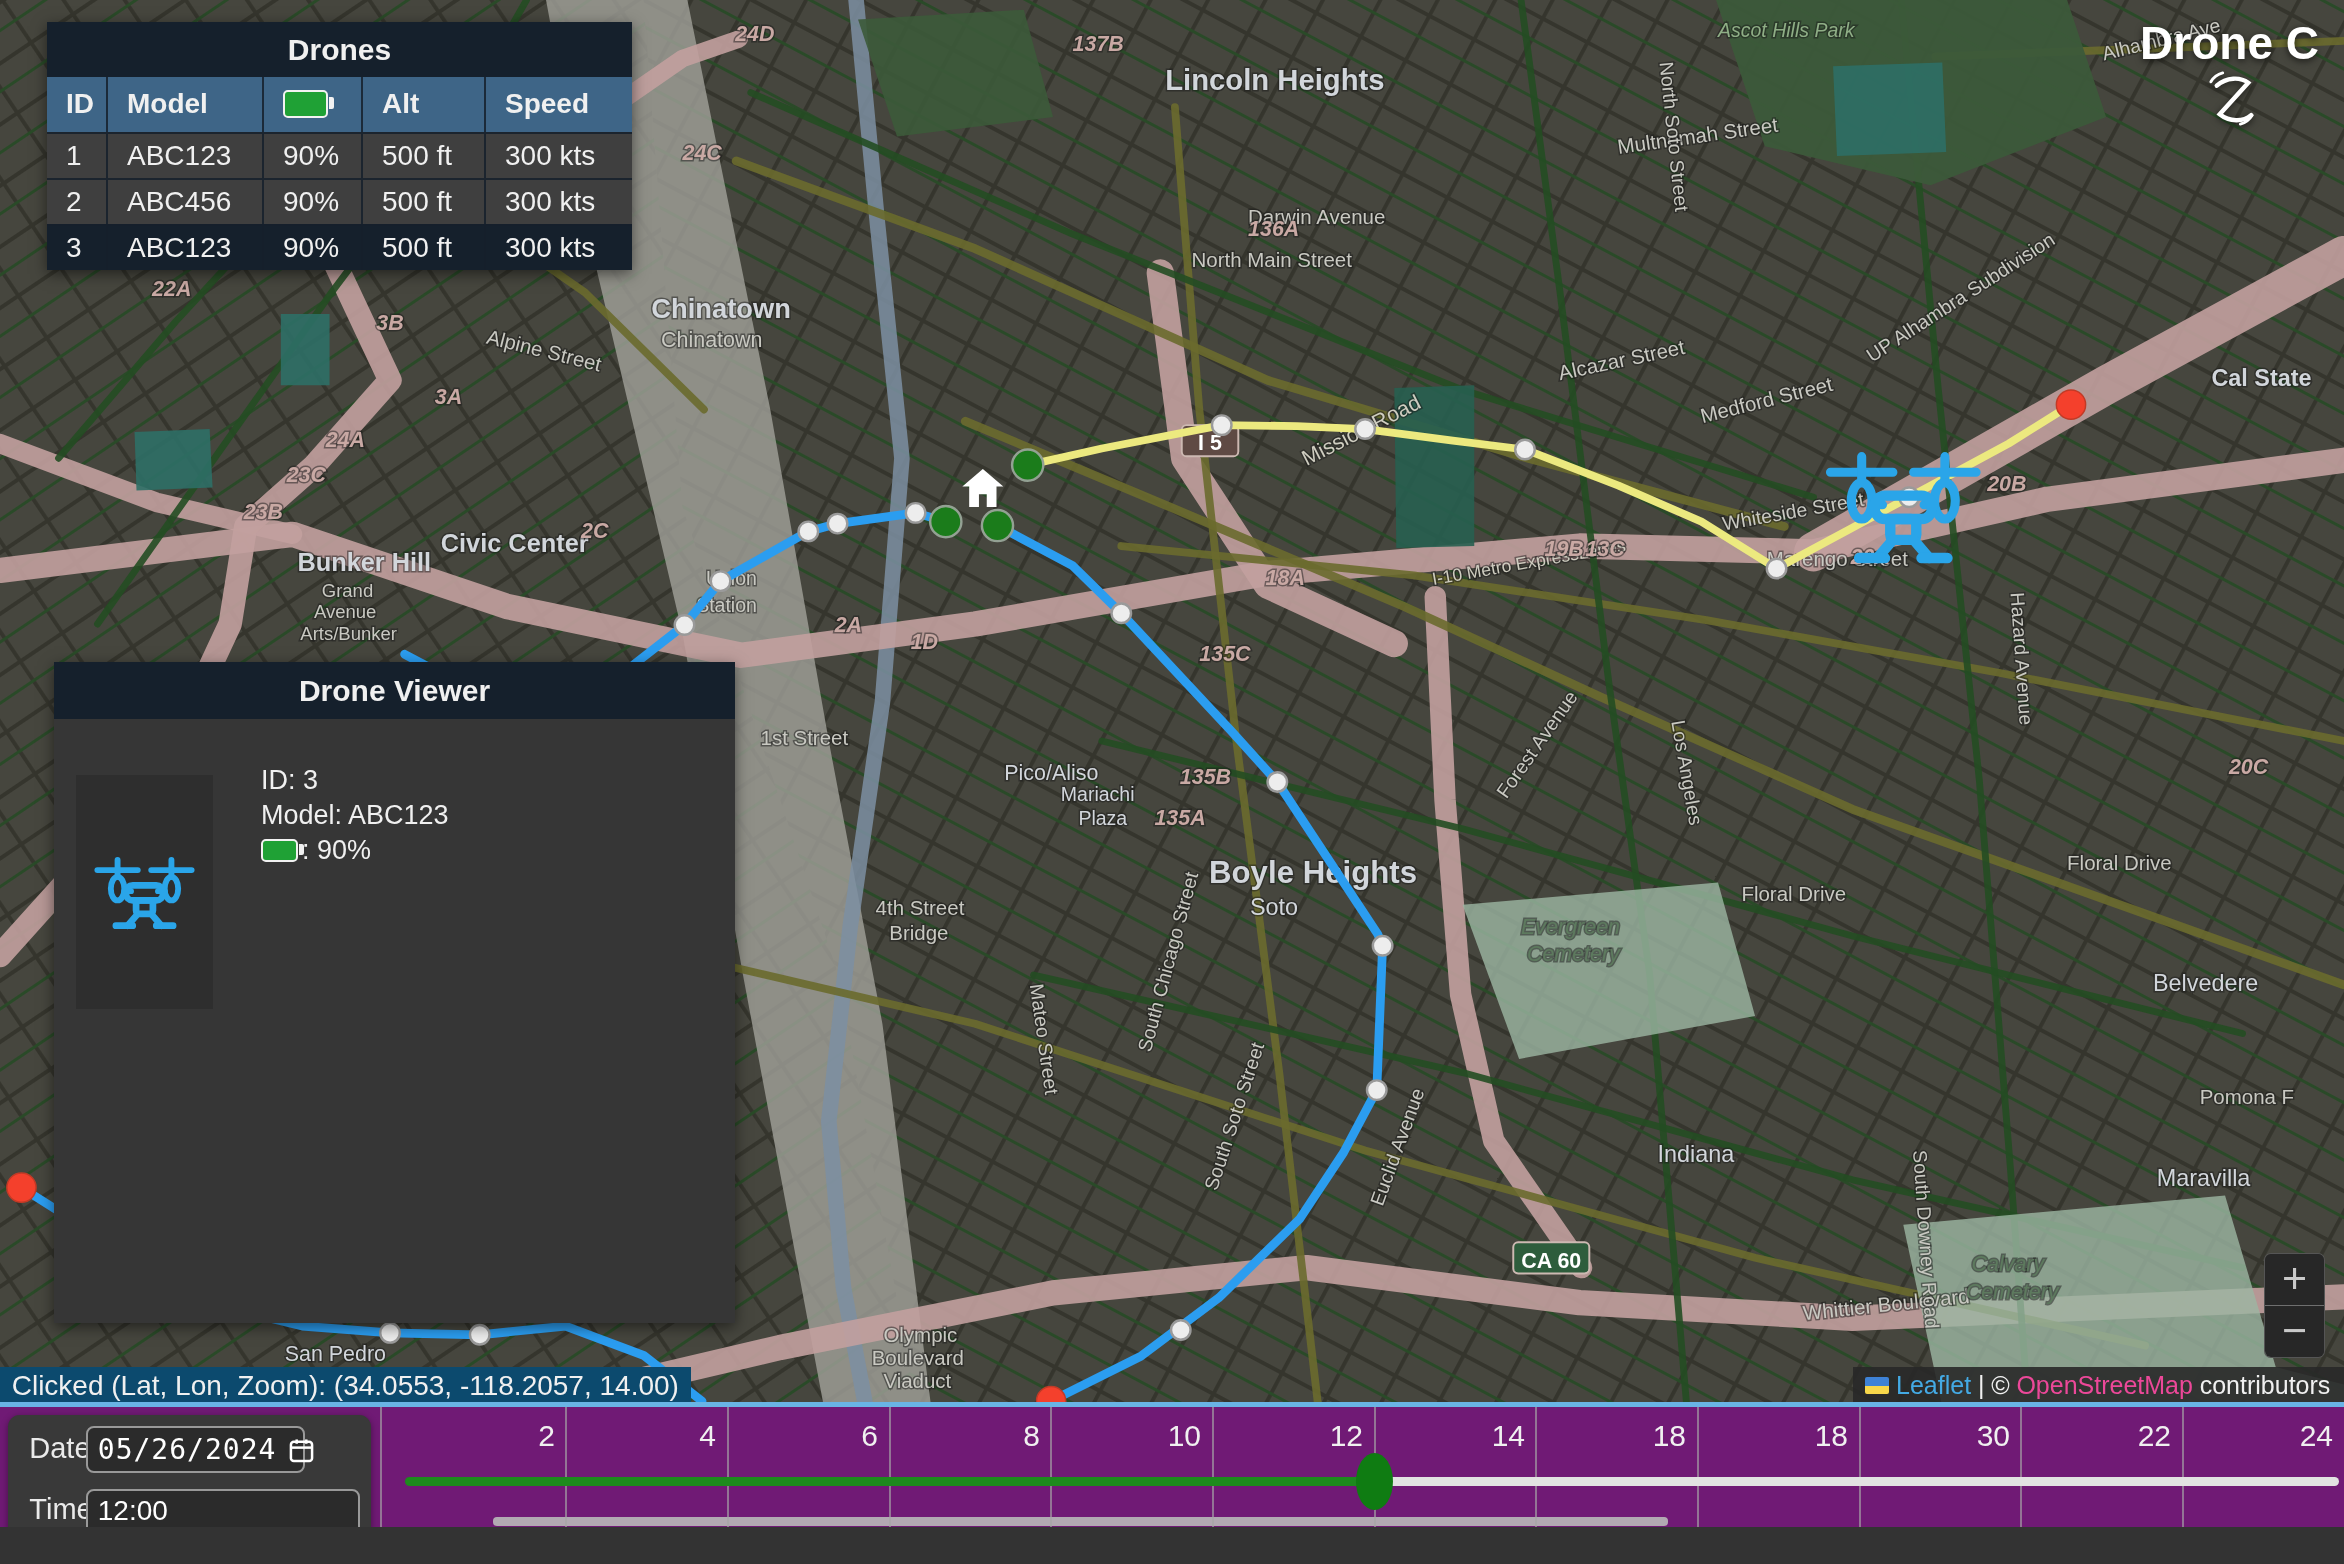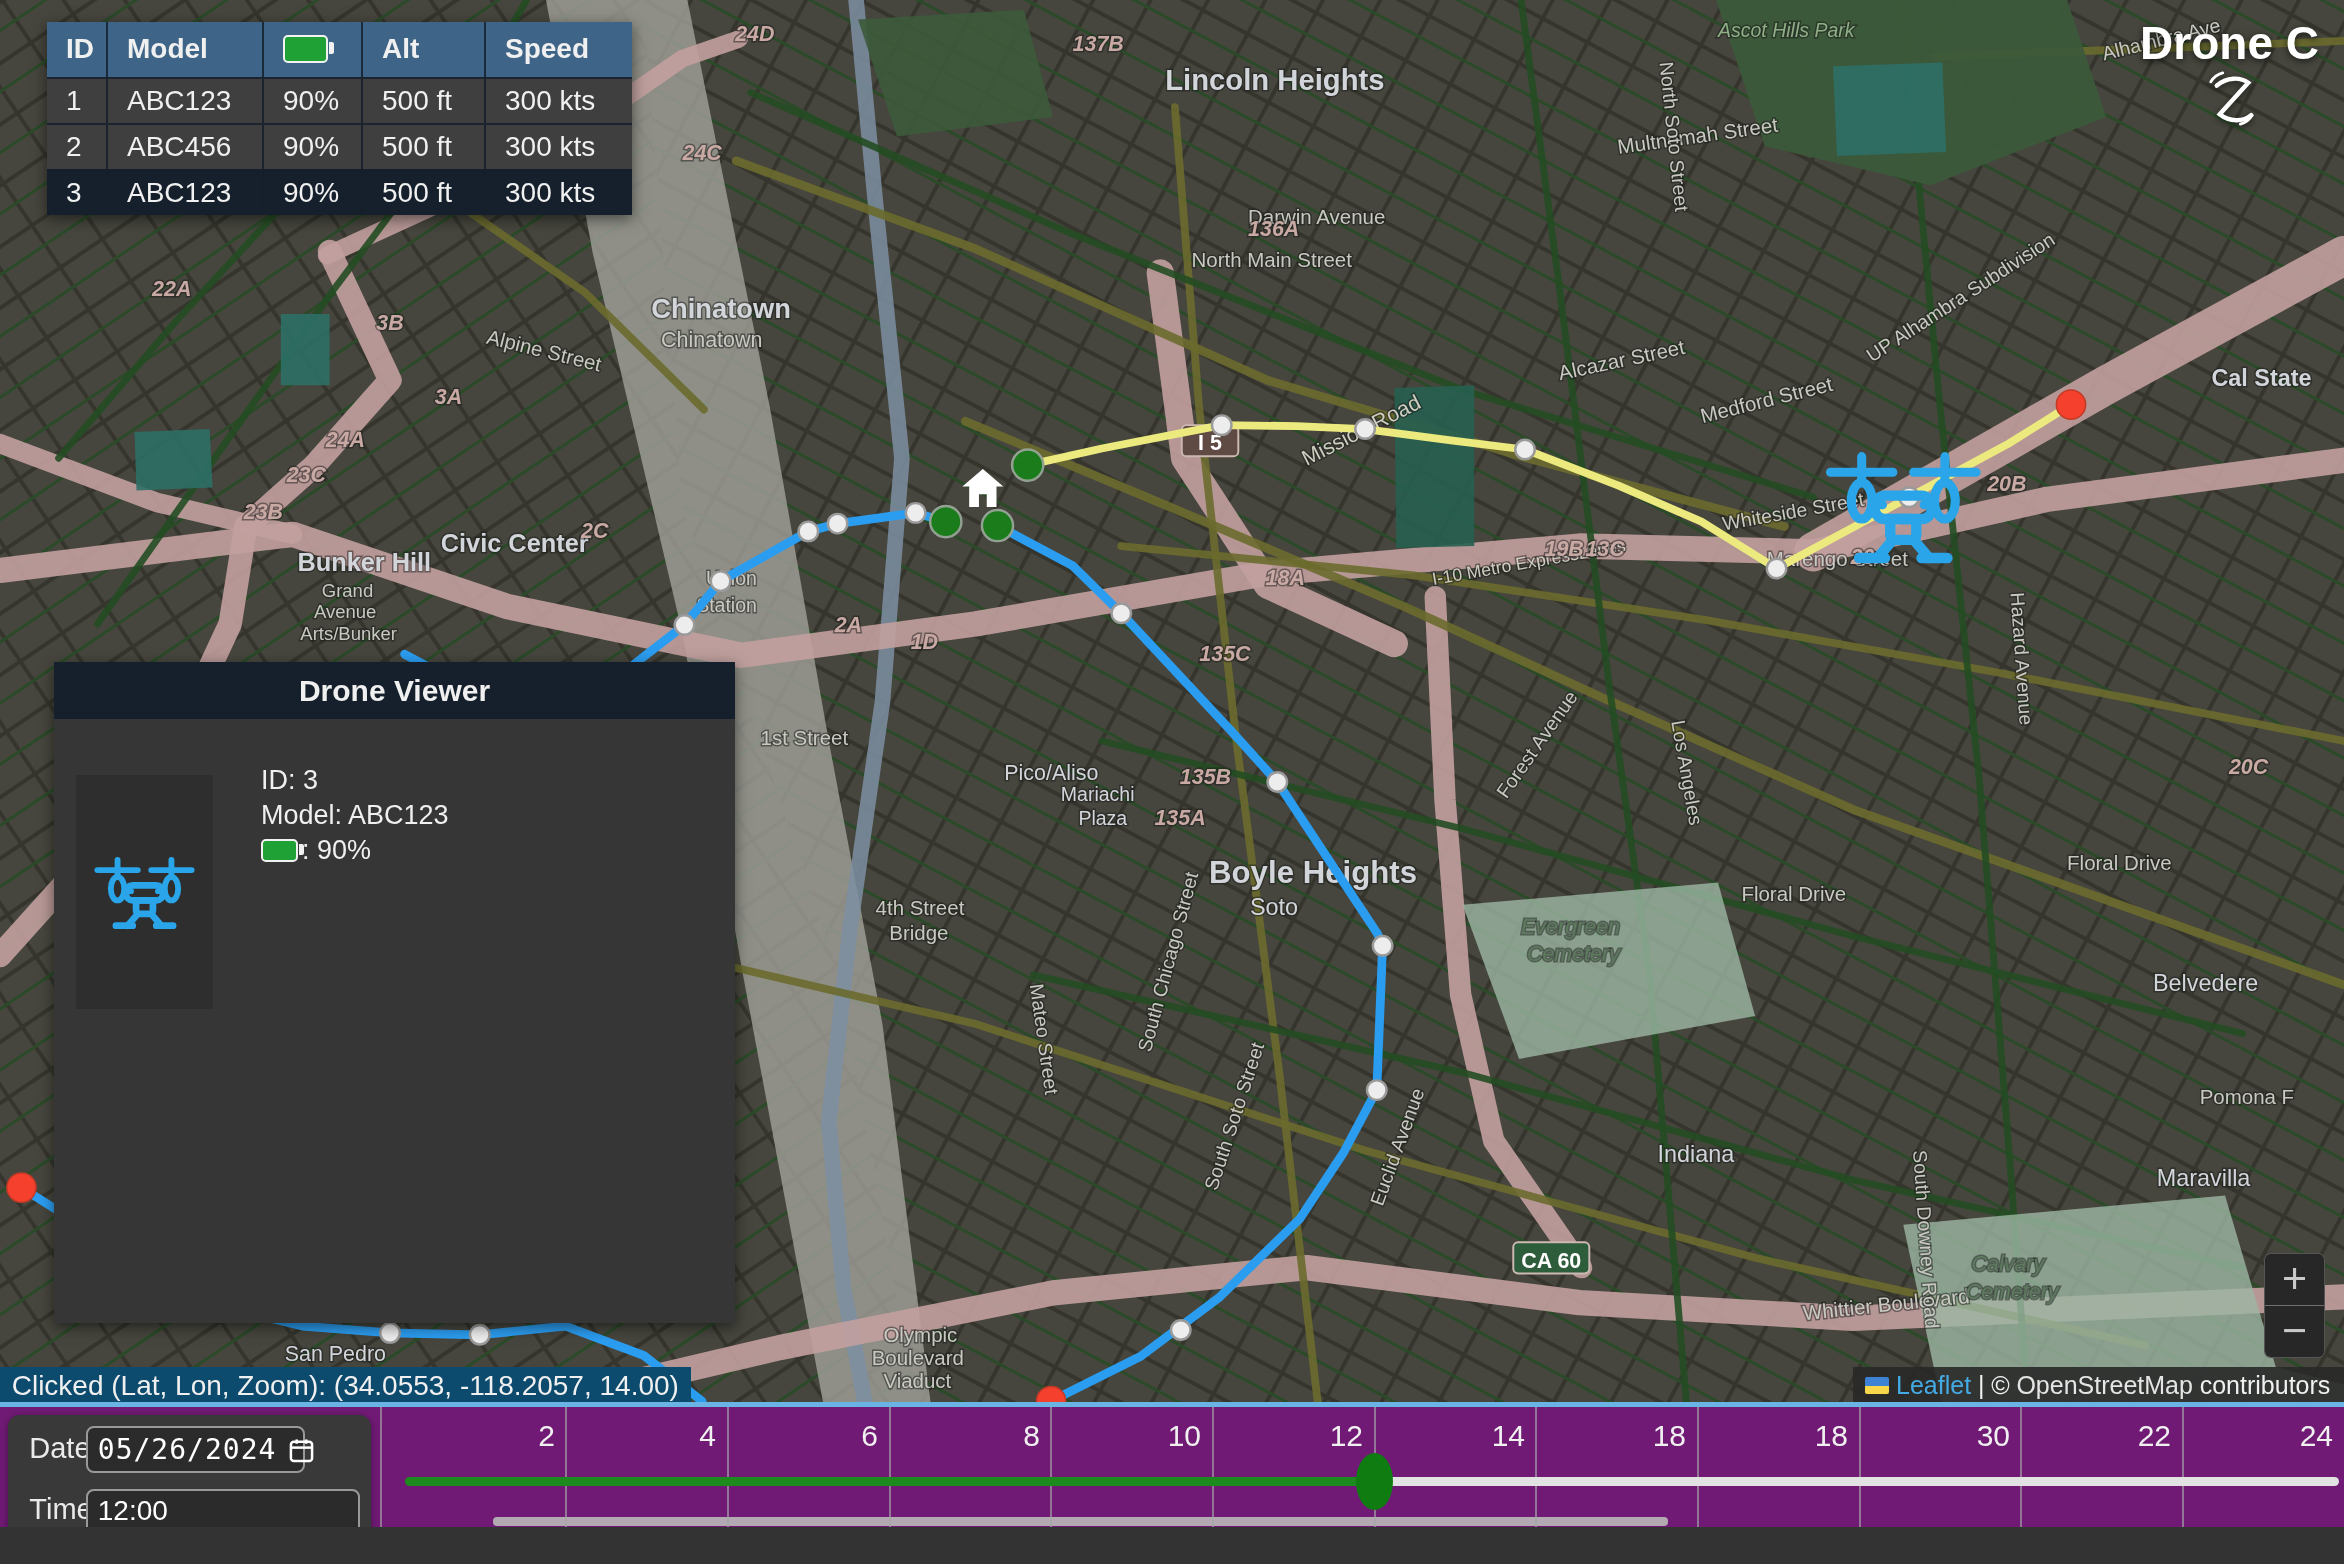--- a/index.html
+++ b/index.html
@@ -257,20 +257,21 @@
         <circle cx="1054" cy="477" r="16" fill="#1b7c1b" stroke="#93a193" stroke-width="2.5"></circle>
         <circle cx="2124" cy="415" r="15" fill="#f4402c" stroke="#c23a26" stroke-width="1.5"></circle>
         <circle cx="1078" cy="1437" r="15" fill="#f4402c" stroke="#c23a26" stroke-width="1.5"></circle>
         <circle cx="22" cy="1218" r="15" fill="#f4402c" stroke="#c23a26" stroke-width="1.5"></circle>
         <path d="M24 3 L3 21 H10 V42 H20 V29 H28 V42 H38 V21 H45 Z" fill="#ffffff" transform="translate(984,478)"></path>
         <use href="#drone-sym" x="1872" y="455" width="160" height="128"></use>
       </svg>
     </div>
 
   <div id="drones-panel">
+    <div id="drones-title">Drones</div>
     <div class="t-head">
       <div class="cell">ID</div>
       <div class="cell">Model</div>
       <div class="cell">
           <span class="battery"></span>
         </div>
       <div class="cell">Alt</div>
       <div class="cell">Speed</div>
     </div>
     <div id="drones-rows">
@@ -328,21 +329,21 @@
   <div id="status-bar">Clicked (Lat, Lon, Zoom): (34.0553, -118.2057, 14.00)</div>
 
   <div id="attribution">
     <span class="flag">
         <div id="flag-top" style="background: rgb(62, 130, 214);"></div>
         <div id="flag-bot" style="background: rgb(248, 215, 74);"></div>
       </span>
     <a href="#" id="leaflet-link" style="color: rgb(68, 170, 228);">Leaflet</a>
     <span>|</span>
     <span>©</span>
-    <a href="#" id="osm-link" style="color: #e5e5e5;">OpenStreetMap</a>
+    <a href="#" id="osm-link" style="color: #ec4899;">OpenStreetMap</a>
     <span>contributors</span>
   </div>
 
   <div id="zoom-ctl">
     <div class="zoom-btn">+</div>
     <div class="zoom-btn">−</div>
   </div>
 
   <div id="tl-border"></div>
   <div id="timeline">

